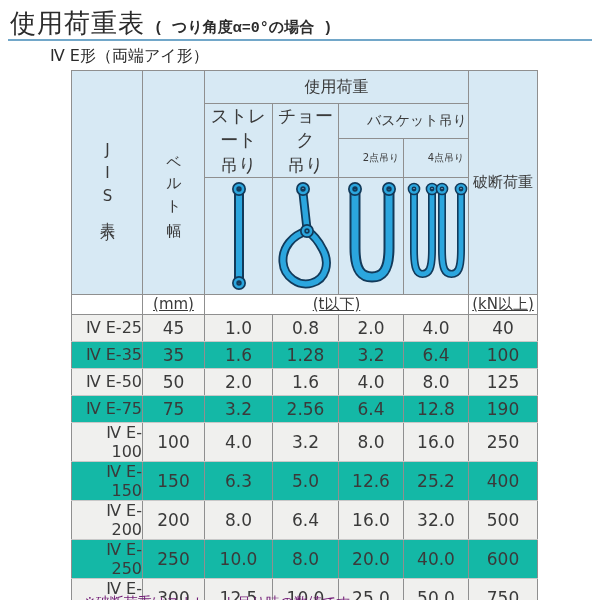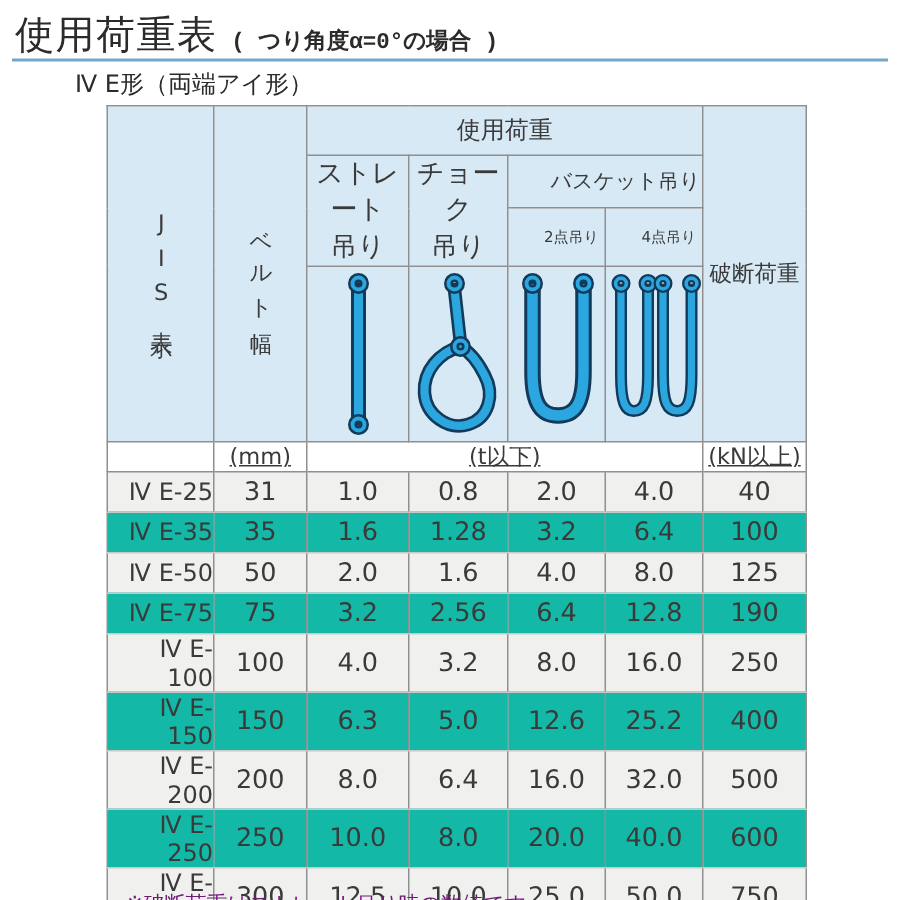--- a/index.html
+++ b/index.html
@@ -147,21 +147,21 @@
   </thead>
   <tbody>
     <tr class="units-row">
       <td></td>
       <td>(mm)</td>
       <td colspan="4">(t以下)</td>
       <td>(kN以上)</td>
     </tr>
     <tr class="data-row odd">
       <td class="jis-cell">Ⅳ E-25</td>
-      <td>31</td>
+      <td>45</td>
       <td>1.0</td>
       <td>0.8</td>
       <td>2.0</td>
       <td>4.0</td>
       <td>40</td>
     </tr>
     <tr class="data-row even">
       <td class="jis-cell">Ⅳ E-35</td>
       <td>35</td>
       <td>1.6</td>

